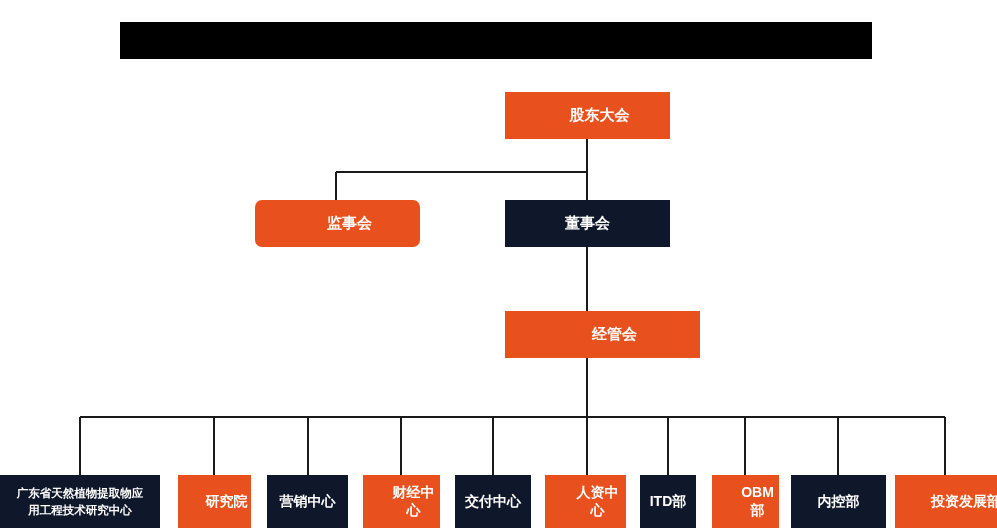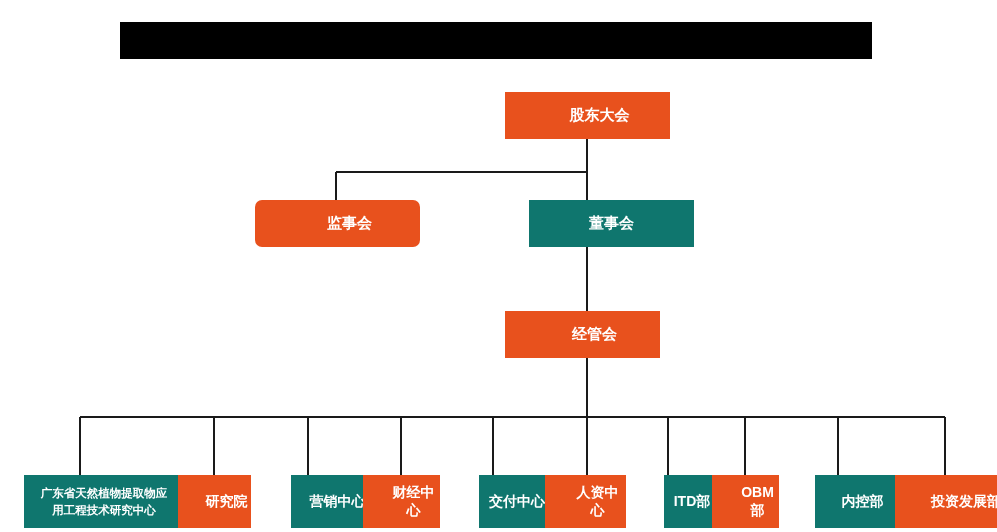--- a/index.html
+++ b/index.html
@@ -43,33 +43,33 @@
     align-items: center;
     justify-content: center;
     text-align: center;
     color: #ffffff;
     font-weight: bold;
     line-height: 1.25;
     border: 1px solid rgba(255,255,255,0.0);
     z-index: 2;
   }
   .node.dark  { background: #E8511D; padding-left: 24px; }
-  .node.light { background: #0f766e; margin-left: 24px; }
+  .node.light { background: #0f172a; }
 
   .n-shareholders { left: 505px; top:  92px; width: 165px; height: 47px; font-size: 15px; }
   .n-supervisors  { left: 255px; top: 200px; width: 165px; height: 47px; font-size: 15px; border-radius: 7px; }
   .n-board        { left: 505px; top: 200px; width: 165px; height: 47px; font-size: 15px; }
-  .n-mgmt         { left: 505px; top: 311px; width: 155px; height: 47px; font-size: 15px; }
+  .n-mgmt         { left: 505px; top: 311px; width: 195px; height: 47px; font-size: 15px; }
 
   .leaf { top: 475px; height: 53px; font-size: 14px; }
   .leaf.small-text { font-size: 11.5px; line-height: 1.45; padding: 16px 6px; }
 
   .l0 { left:   0px; width: 160px; }
   .l1 { left: 178px; width:  73px; font-family: Liberation Serif, serif; }
-  .l2 { left: 267px; width:  93px; }
+  .l2 { left: 267px; width:  81px; }
   .l3 { left: 363px; width:  77px; }
   .l4 { left: 455px; width:  76px; }
   .l5 { left: 545px; width:  81px; }
   .l6 { left: 640px; width:  56px; }
   .l7 { left: 712px; width:  67px; }
   .l8 { left: 791px; width:  95px; }
   .l9 { left: 895px; width: 118px; }
 </style>
 </head>
 <body>

